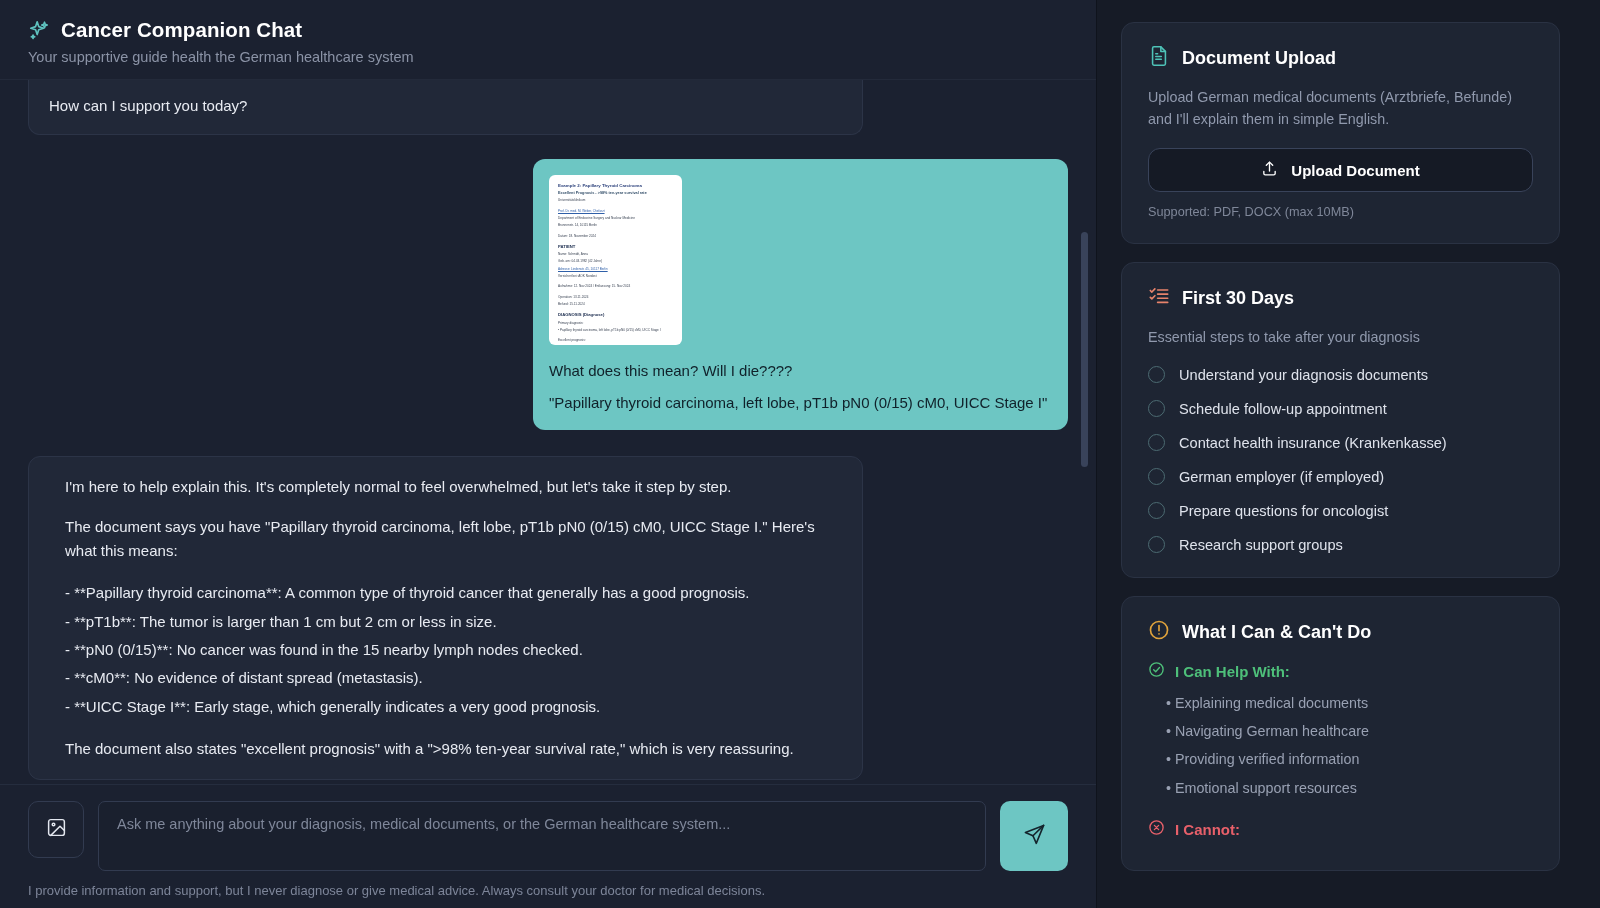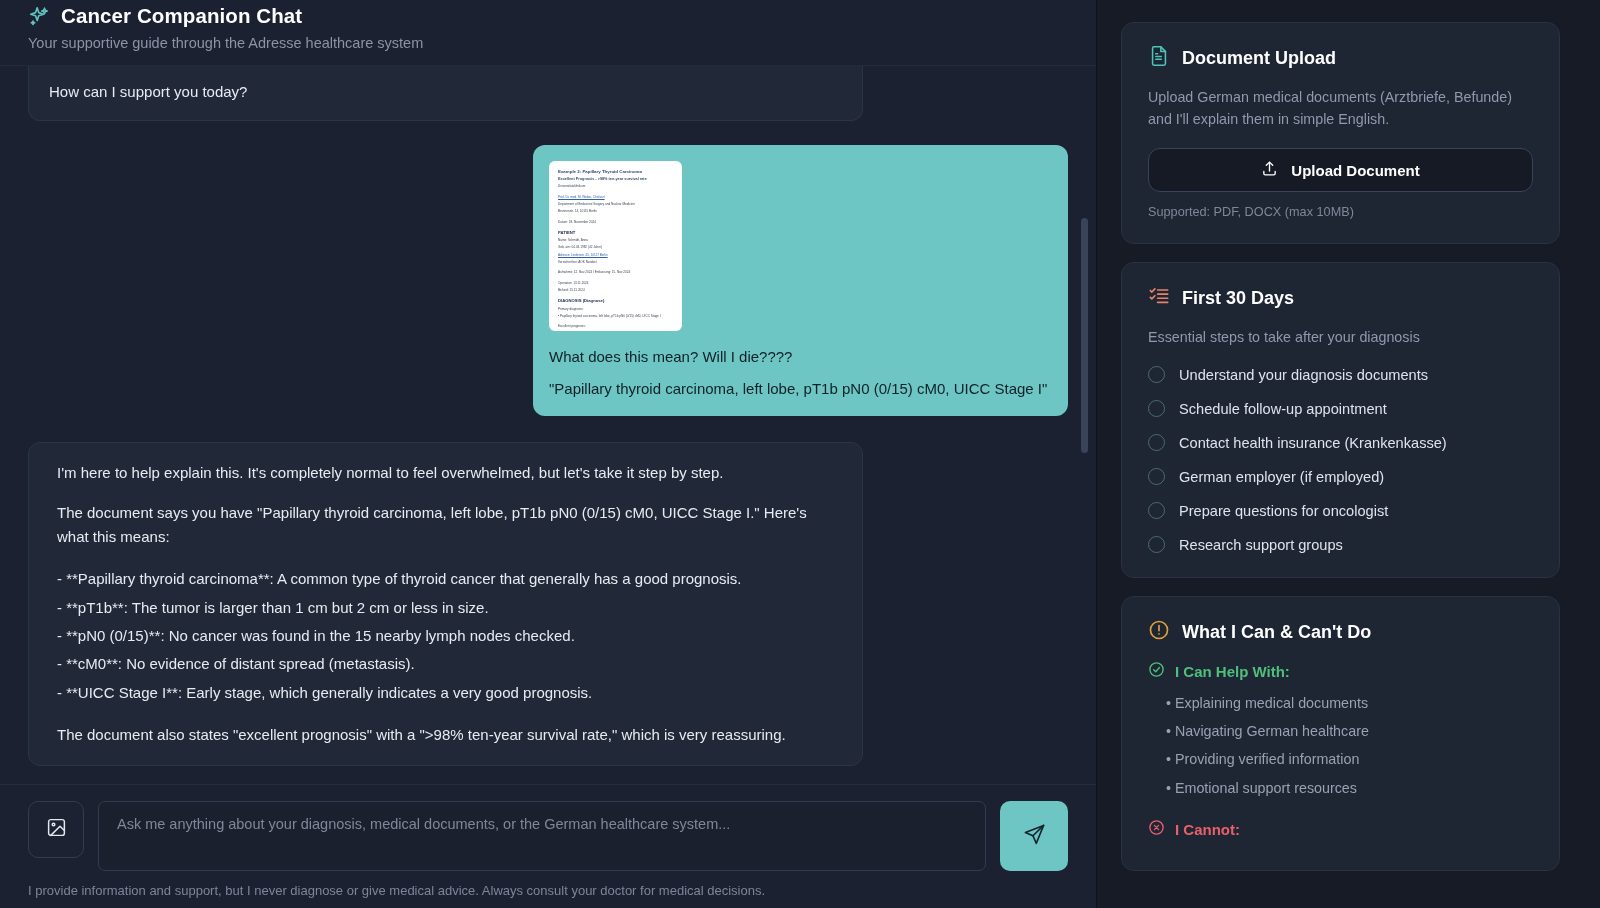--- a/index.html
+++ b/index.html
@@ -13,21 +13,21 @@
 
   
   .chat-col {
     width: 1097px; height: 908px;
     background: #1b2130;
     display: flex; flex-direction: column;
     position: relative;
     border-right: 1px solid #0f131c;
   }
   .chat-header {
-    padding: 4px 28px 14px 28px;
+    padding: 18px 28px 14px 28px;
     border-bottom: 1px solid #232a3a;
     background: #1b2130;
     flex: 0 0 auto;
   }
   .title-row { display: flex; align-items: center; gap: 11px; }
   .sparkle-icon { width: 22px; height: 22px; display: block; }
   .app-title {
     font-size: 20.5px; font-weight: bold; color: #ffffff;
     letter-spacing: .1px;
   }
@@ -45,21 +45,21 @@
   }
   .msg-scroll { position: relative; }
   .msg-row { display: flex; margin-bottom: 22px; }
   .msg-row.left { justify-content: flex-start; }
   .msg-row.right { justify-content: flex-end; }
 
   .bubble-bot {
     background: #212838;
     border: 1px solid #2c3447;
     border-radius: 12px;
-    padding: 18px 28px;
+    padding: 18px 36px;
     color: #e8ebf2;
     font-size: 15px;
     line-height: 1.62;
     max-width: 835px;
   }
   .bubble-bot-clip {
     background: #212838;
     border: 1px solid #2c3447;
     border-top: none;
     border-radius: 0 0 12px 12px;
@@ -211,21 +211,21 @@
       <div class="title-row">
         <span>
           <svg class="sparkle-icon" viewBox="0 0 24 24" fill="none" stroke="#5fc2bf" stroke-width="1.8" stroke-linecap="round" stroke-linejoin="round">
             <path d="M10 3 L11.7 8.3 L17 10 L11.7 11.7 L10 17 L8.3 11.7 L3 10 L8.3 8.3 Z"></path>
             <path d="M18 3.5 L18.8 5.7 L21 6.5 L18.8 7.3 L18 9.5 L17.2 7.3 L15 6.5 L17.2 5.7 Z"></path>
             <path d="M5.5 17.5 L6 18.9 L7.4 19.4 L6 19.9 L5.5 21.3 L5 19.9 L3.6 19.4 L5 18.9 Z"></path>
           </svg>
         </span>
         <span class="app-title">Cancer Companion Chat</span>
       </div>
-      <div class="app-sub">Your supportive guide through the Adresse healthcare system</div>
+      <div class="app-sub">Your supportive guide health the German healthcare system</div>
     </div>
 
     <div class="messages">
       <div class="msg-scroll">
 
         <div class="msg-row left" style="margin-bottom:24px;">
           <div class="bubble-bot-clip">
             <div class="para" style="padding-top:14px;">How can I support you today?</div>
           </div>
         </div>

